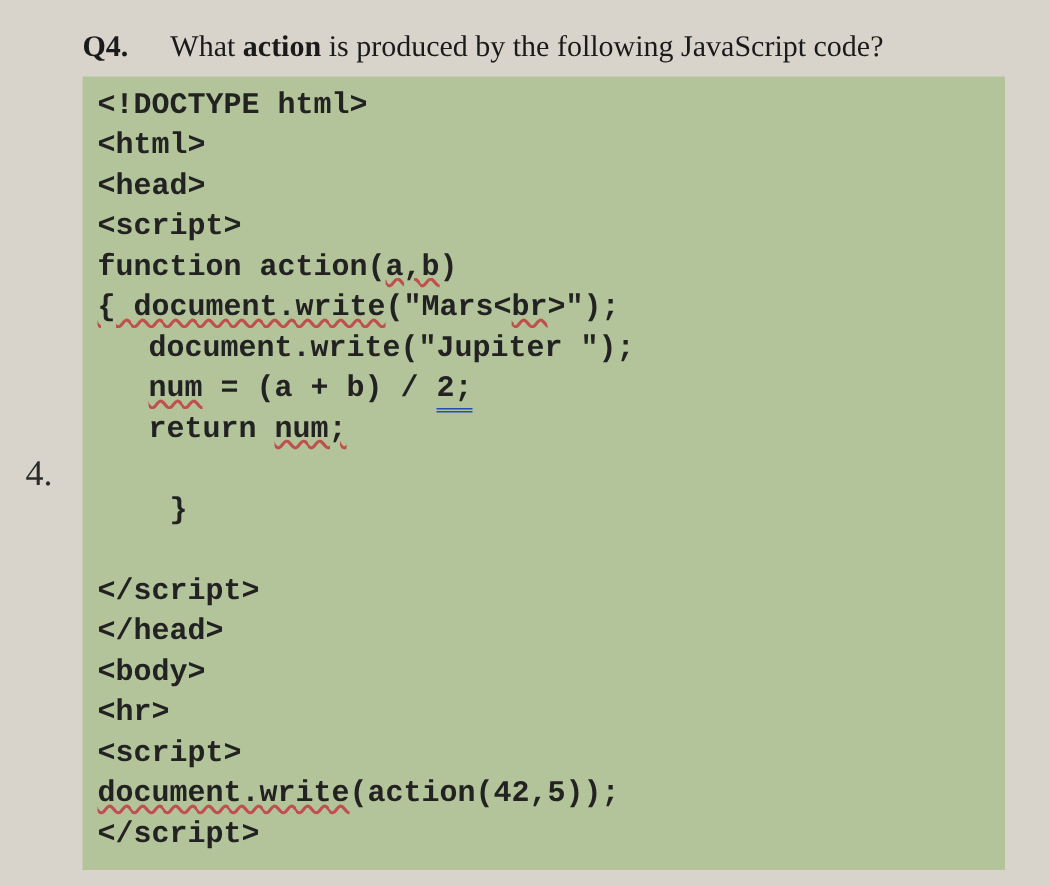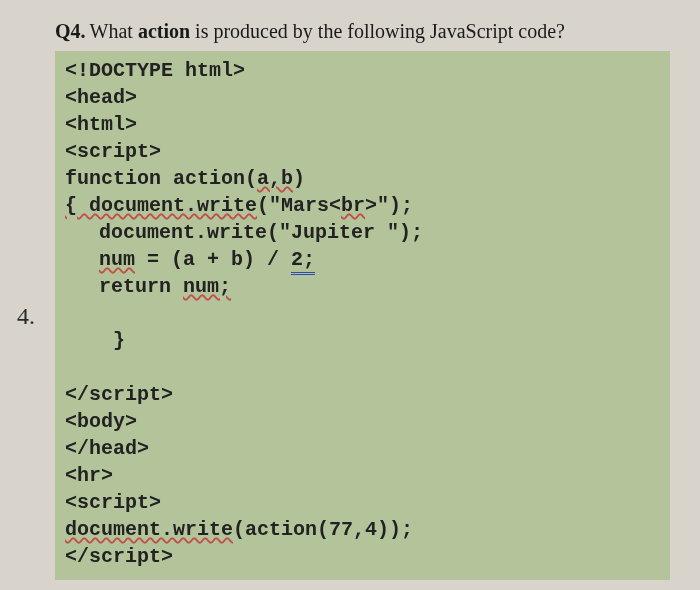--- a/index.html
+++ b/index.html
@@ -15,21 +15,21 @@
     padding: 20px 0 0 0;
     overflow: hidden;
   }
   .question-header {
     padding: 0 30px 8px 55px;
     font-size: 20px;
     color: #1a1a1a;
   }
   .question-header .qnum {
     font-weight: bold;
-    margin-right: 4px;
+    margin-right: 28px;
   }
   .question-header .bold {
     font-weight: bold;
   }
   .code-block {
     background: #b3c49a;
     margin: 0 30px 0 55px;
     padding: 6px 10px 10px 10px;
     font-family: 'Courier New', Courier, monospace;
     font-size: 20px;
@@ -65,33 +65,33 @@
 </style>
 </head>
 <body>
 
 <div class="question-header">
   <span class="qnum">Q4.</span><span>What </span><span class="bold">action</span><span> is produced by the following JavaScript code?</span>
 </div>
 
 <div class="code-block">
   <div class="code-line">&lt;!DOCTYPE html&gt;</div>
+  <div class="code-line">&lt;html&gt;</div>
   <div class="code-line">&lt;head&gt;</div>
-  <div class="code-line">&lt;html&gt;</div>
   <div class="code-line">&lt;script&gt;</div>
   <div class="code-line"><span>function action(</span><span class="wavy">a,b</span><span>)</span></div>
   <div class="code-line"><span class="wavy">{ document.write</span><span>("Mars&lt;</span><span class="wavy">br</span><span>&gt;");</span></div>
   <div class="code-line indent1"><span>document.write("Jupiter ");</span></div>
   <div class="code-line indent1"><span class="wavy">num</span><span> = (a + b) / </span><span class="dblblue">2;</span></div>
   <div class="code-line indent1"><span>return </span><span class="wavy">num;</span></div>
   <div class="code-line">
     <span class="margin-num">4.</span><span>}</span>
   </div>
   <div class="code-line">&lt;/script&gt;</div>
+  <div class="code-line">&lt;/head&gt;</div>
   <div class="code-line">&lt;body&gt;</div>
-  <div class="code-line">&lt;/head&gt;</div>
   <div class="code-line">&lt;hr&gt;</div>
   <div class="code-line">&lt;script&gt;</div>
-  <div class="code-line"><span class="wavy">document.write</span><span>(action(77,4));</span></div>
+  <div class="code-line"><span class="wavy">document.write</span><span>(action(42,5));</span></div>
   <div class="code-line">&lt;/script&gt;</div>
   <div class="code-line"></div>
 
 </div>
 
 </body></html>

